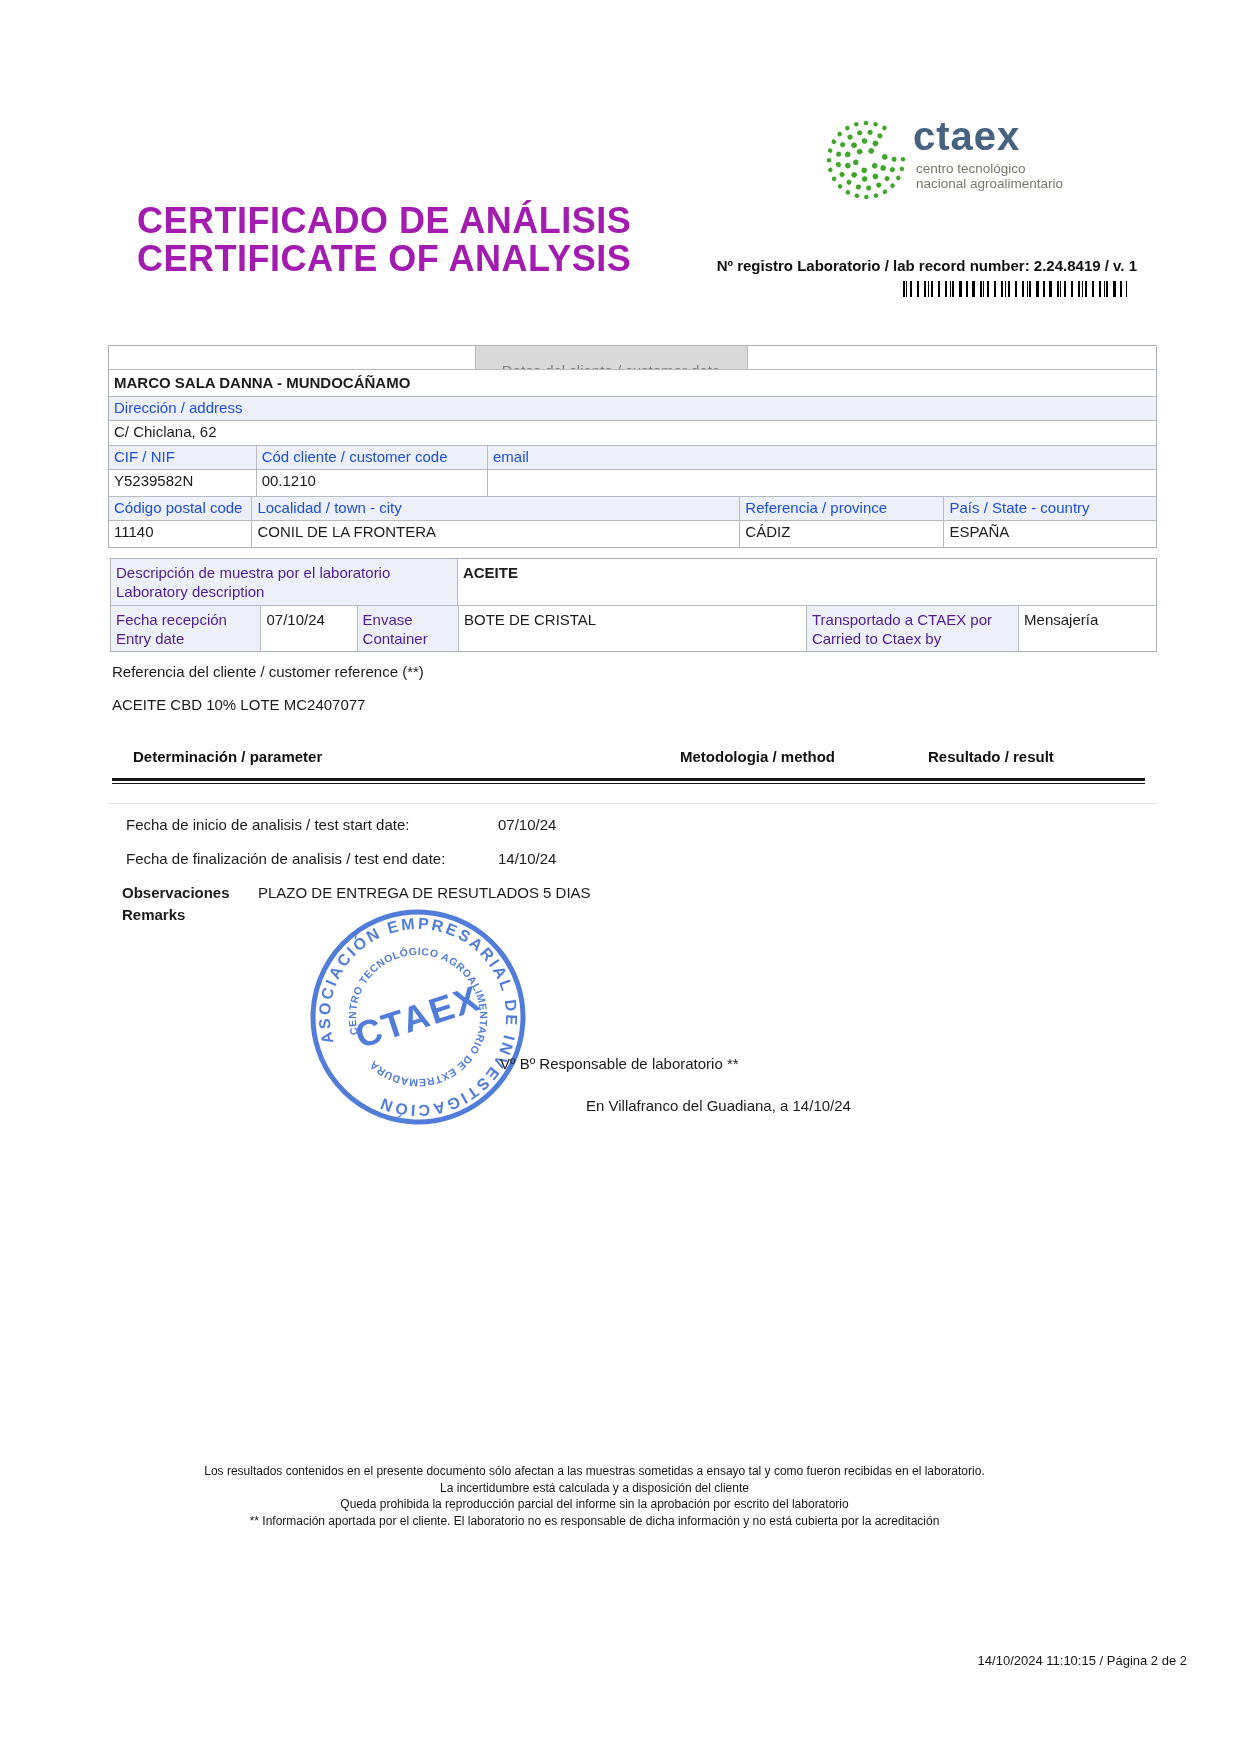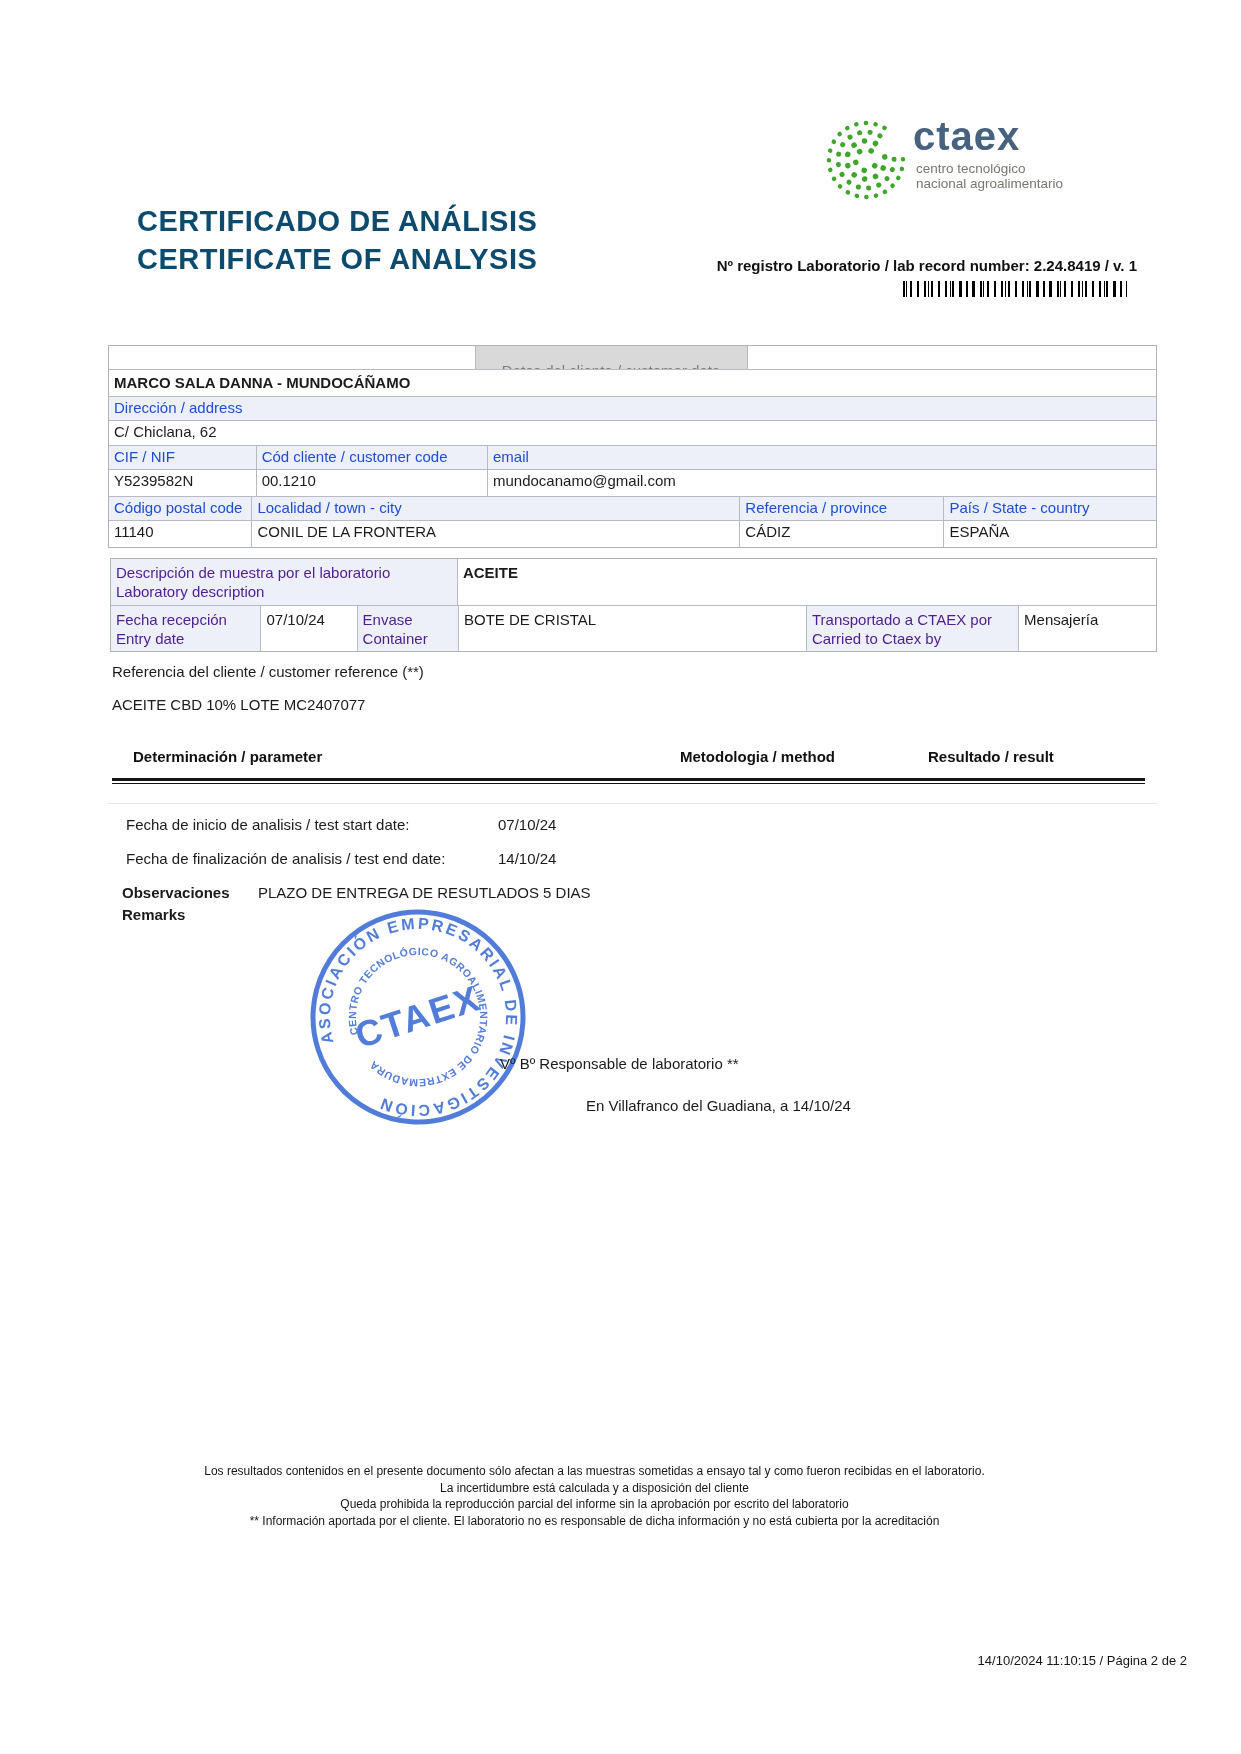--- a/index.html
+++ b/index.html
@@ -8,21 +8,21 @@
     font-family:"Liberation Sans",sans-serif;color:#1b1b1b;margin:0 auto;
     overflow:hidden;
   }
   .abs{position:absolute;}
 
   
   .brand{font-size:40px;font-weight:bold;color:#46627e;letter-spacing:1px;line-height:40px;}
   .tagline{font-size:13.5px;color:#76766b;line-height:15px;}
 
   
-  .doc-title{font-size:29px;font-weight:bold;color:#0c4a6e;line-height:38px;letter-spacing:.5px;}
+  .doc-title{font-size:36px;font-weight:bold;color:#a21caf;line-height:38px;letter-spacing:.5px;}
   .record-line{font-size:15px;font-weight:bold;color:#101010;text-align:right;}
 
   .barcode{
     width:224px;height:16px;
     background-image:
       repeating-linear-gradient(90deg,#000 0 2px,transparent 2px 7px),
       repeating-linear-gradient(90deg,transparent 0 3px,#000 3px 4px,transparent 4px 11px);
   }
 
   
@@ -110,21 +110,20 @@
 
     <div class="row bb" style="height:24px;">
       <div class="cell lab br" style="width:14.1%;">CIF / NIF</div>
       <div class="cell lab br" style="width:22.1%;">Cód cliente / customer code</div>
       <div class="cell lab" style="width:63.8%;">email</div>
     </div>
 
     <div class="row bb" style="height:27px;">
       <div class="cell val br" style="width:14.1%;">Y5239582N</div>
       <div class="cell val br" style="width:22.1%;">00.1210</div>
-      <div class="cell val" style="width:63.8%;">mundocanamo@gmail.com</div>
     </div>
 
     <div class="row bb" style="height:24px;">
       <div class="cell lab br" style="width:13.7%;">Código postal code</div>
       <div class="cell lab br" style="width:46.6%;">Localidad / town - city</div>
       <div class="cell lab br" style="width:19.5%;">Referencia / province</div>
       <div class="cell lab" style="width:20.2%;">País / State - country</div>
     </div>
 
     <div class="row" style="height:26px;">

